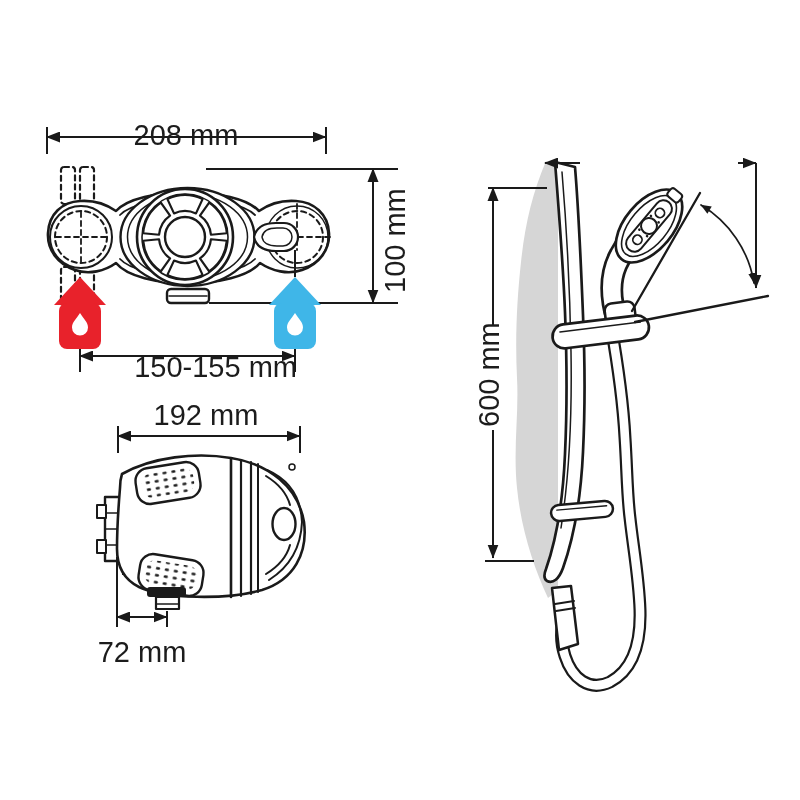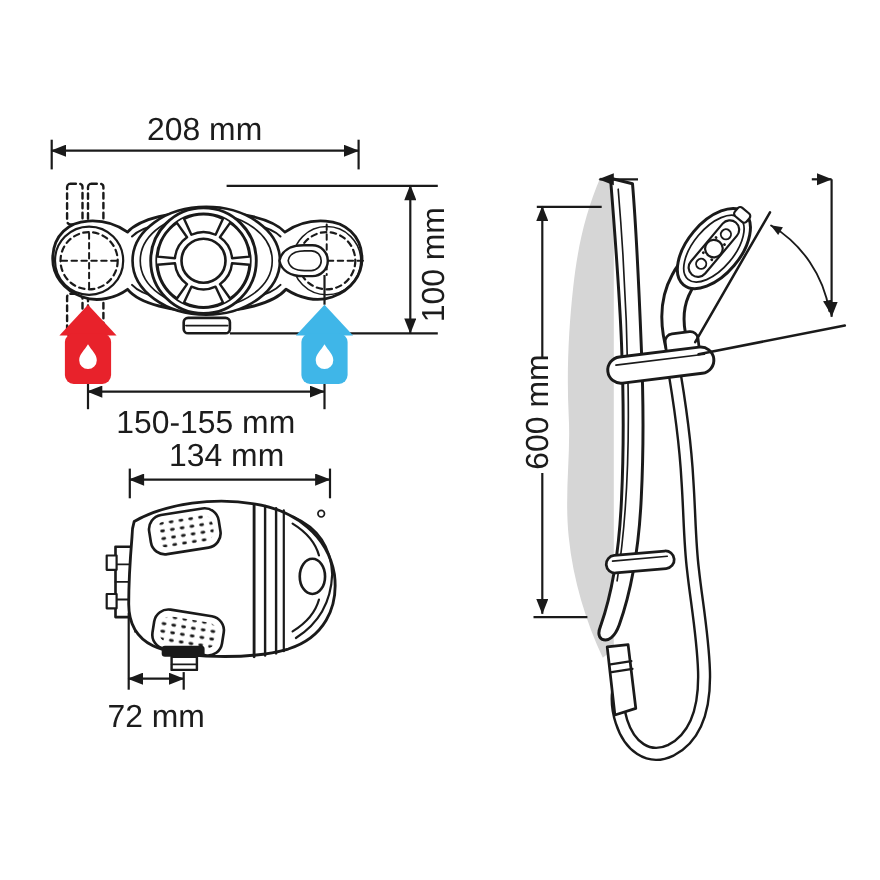--- a/index.html
+++ b/index.html
@@ -256,27 +256,27 @@
     </g>
 
     <g>
       <line class="s" stroke-width="2.3" x1="632" y1="311" x2="700" y2="193"></line>
       <line class="s" stroke-width="2.3" x1="635" y1="322" x2="768" y2="296"></line>
       <path class="s" stroke-width="1.7" d="M 701 205 A 112 112 0 0 1 754 283" marker-start="url(#msb)" marker-end="url(#msa)"></path>
     </g>
   </g>
 </svg>
 
-<div class="lbl" style="left:86px;top:103px;width:200px;">208 mm</div>
+<div class="lbl" style="left:86px;top:120px;width:200px;">208 mm</div>
 
 <div class="lbl rot" style="left:343px;top:226px;width:104px;">100 mm</div>
 
-<div class="lbl" style="left:77px;top:370px;width:220px;">150-155 mm</div>
-
-<div class="lbl" style="left:106px;top:400px;width:200px;">134 mm</div>
+<div class="lbl" style="left:77px;top:352px;width:220px;text-align:right;">150-155 mm</div>
+
+<div class="lbl" style="left:106px;top:400px;width:200px;">192 mm</div>
 
 <div class="lbl" style="left:57px;top:637px;width:170px;">72 mm</div>
 
 
 <div class="lbl rot" style="left:439px;top:362px;width:100px;">600 mm</div>
 
 
 </div>
 
 </body></html>

